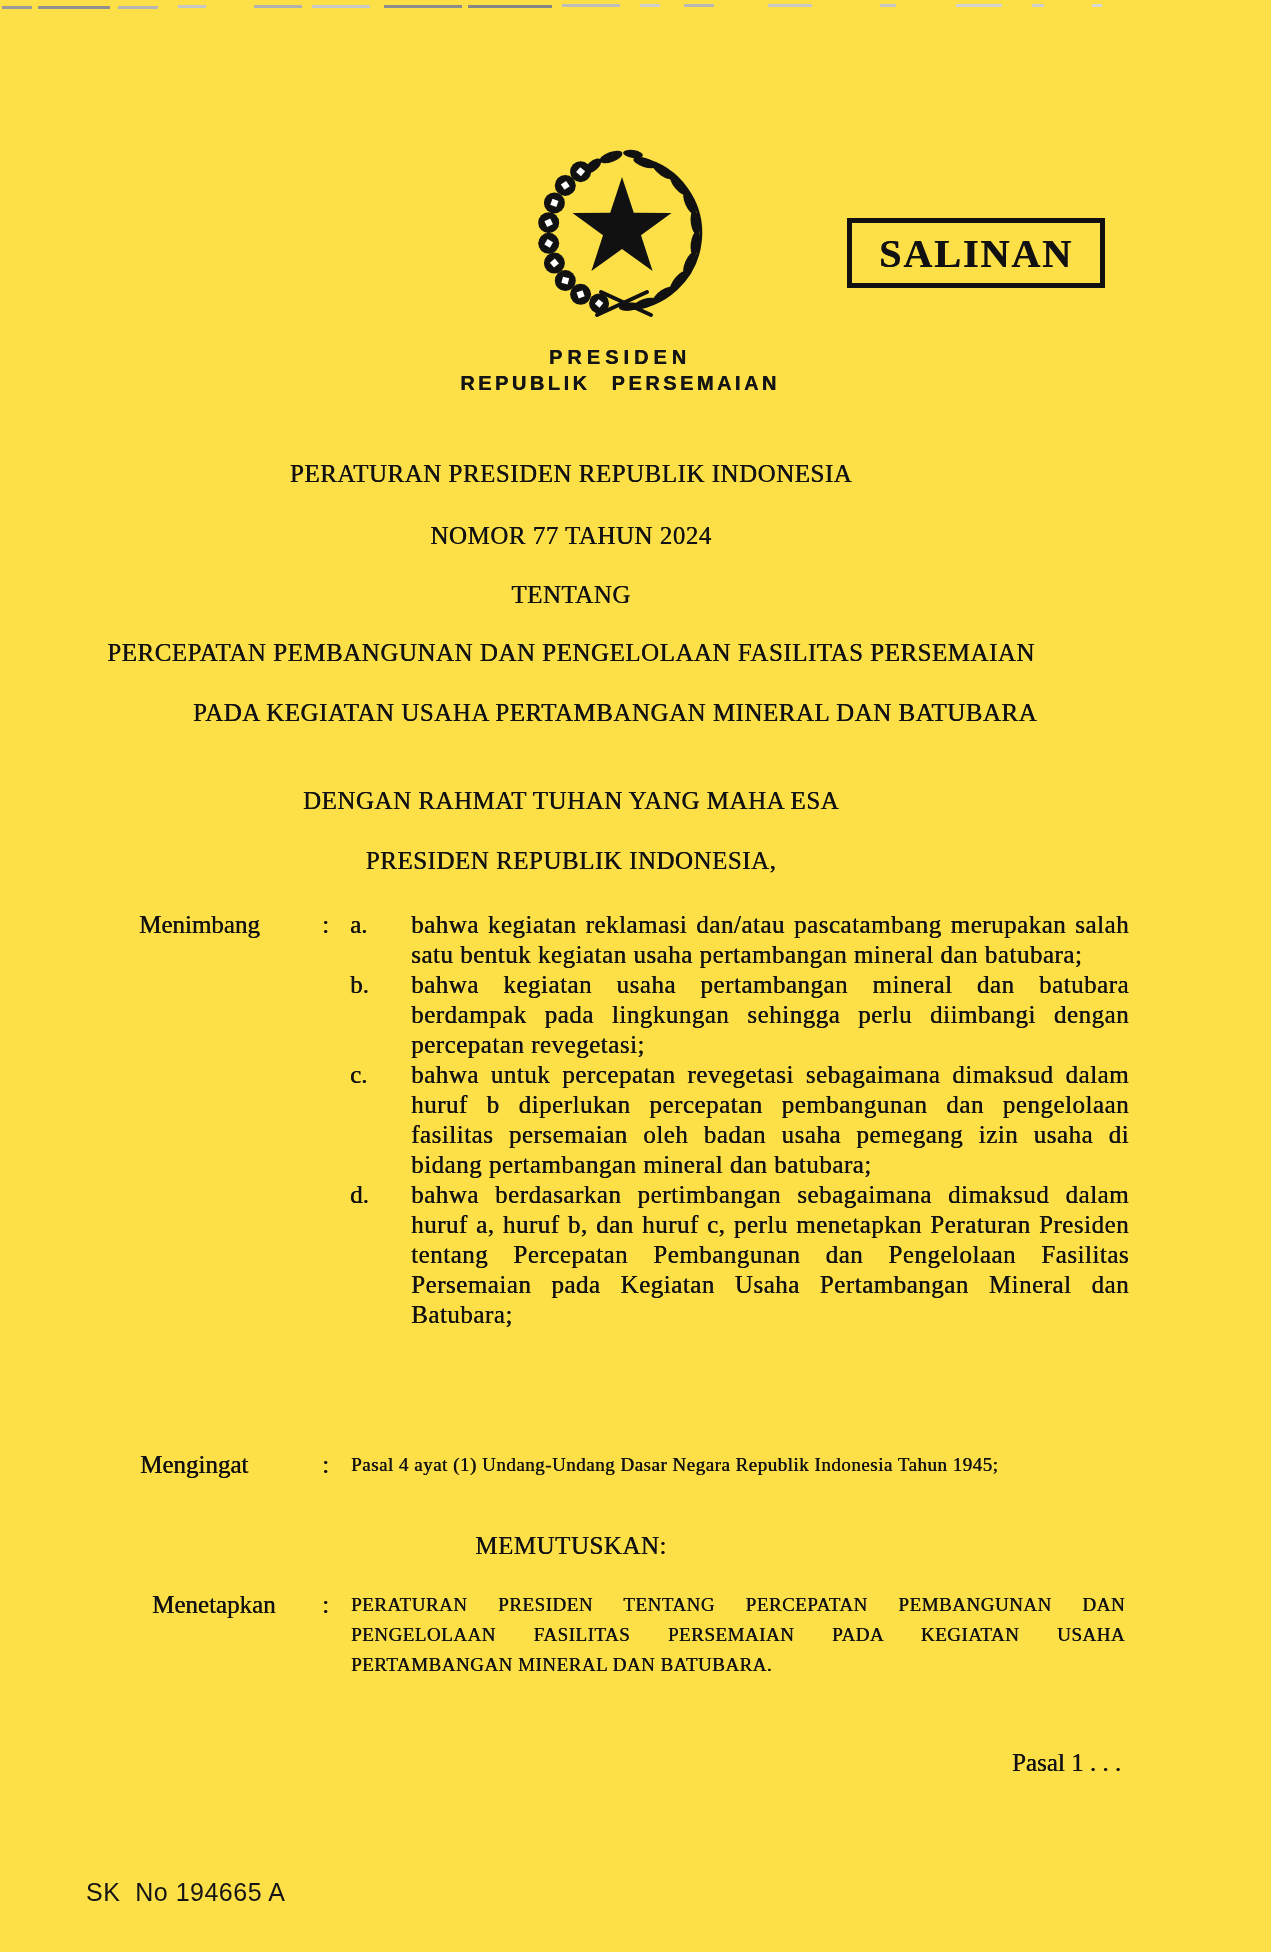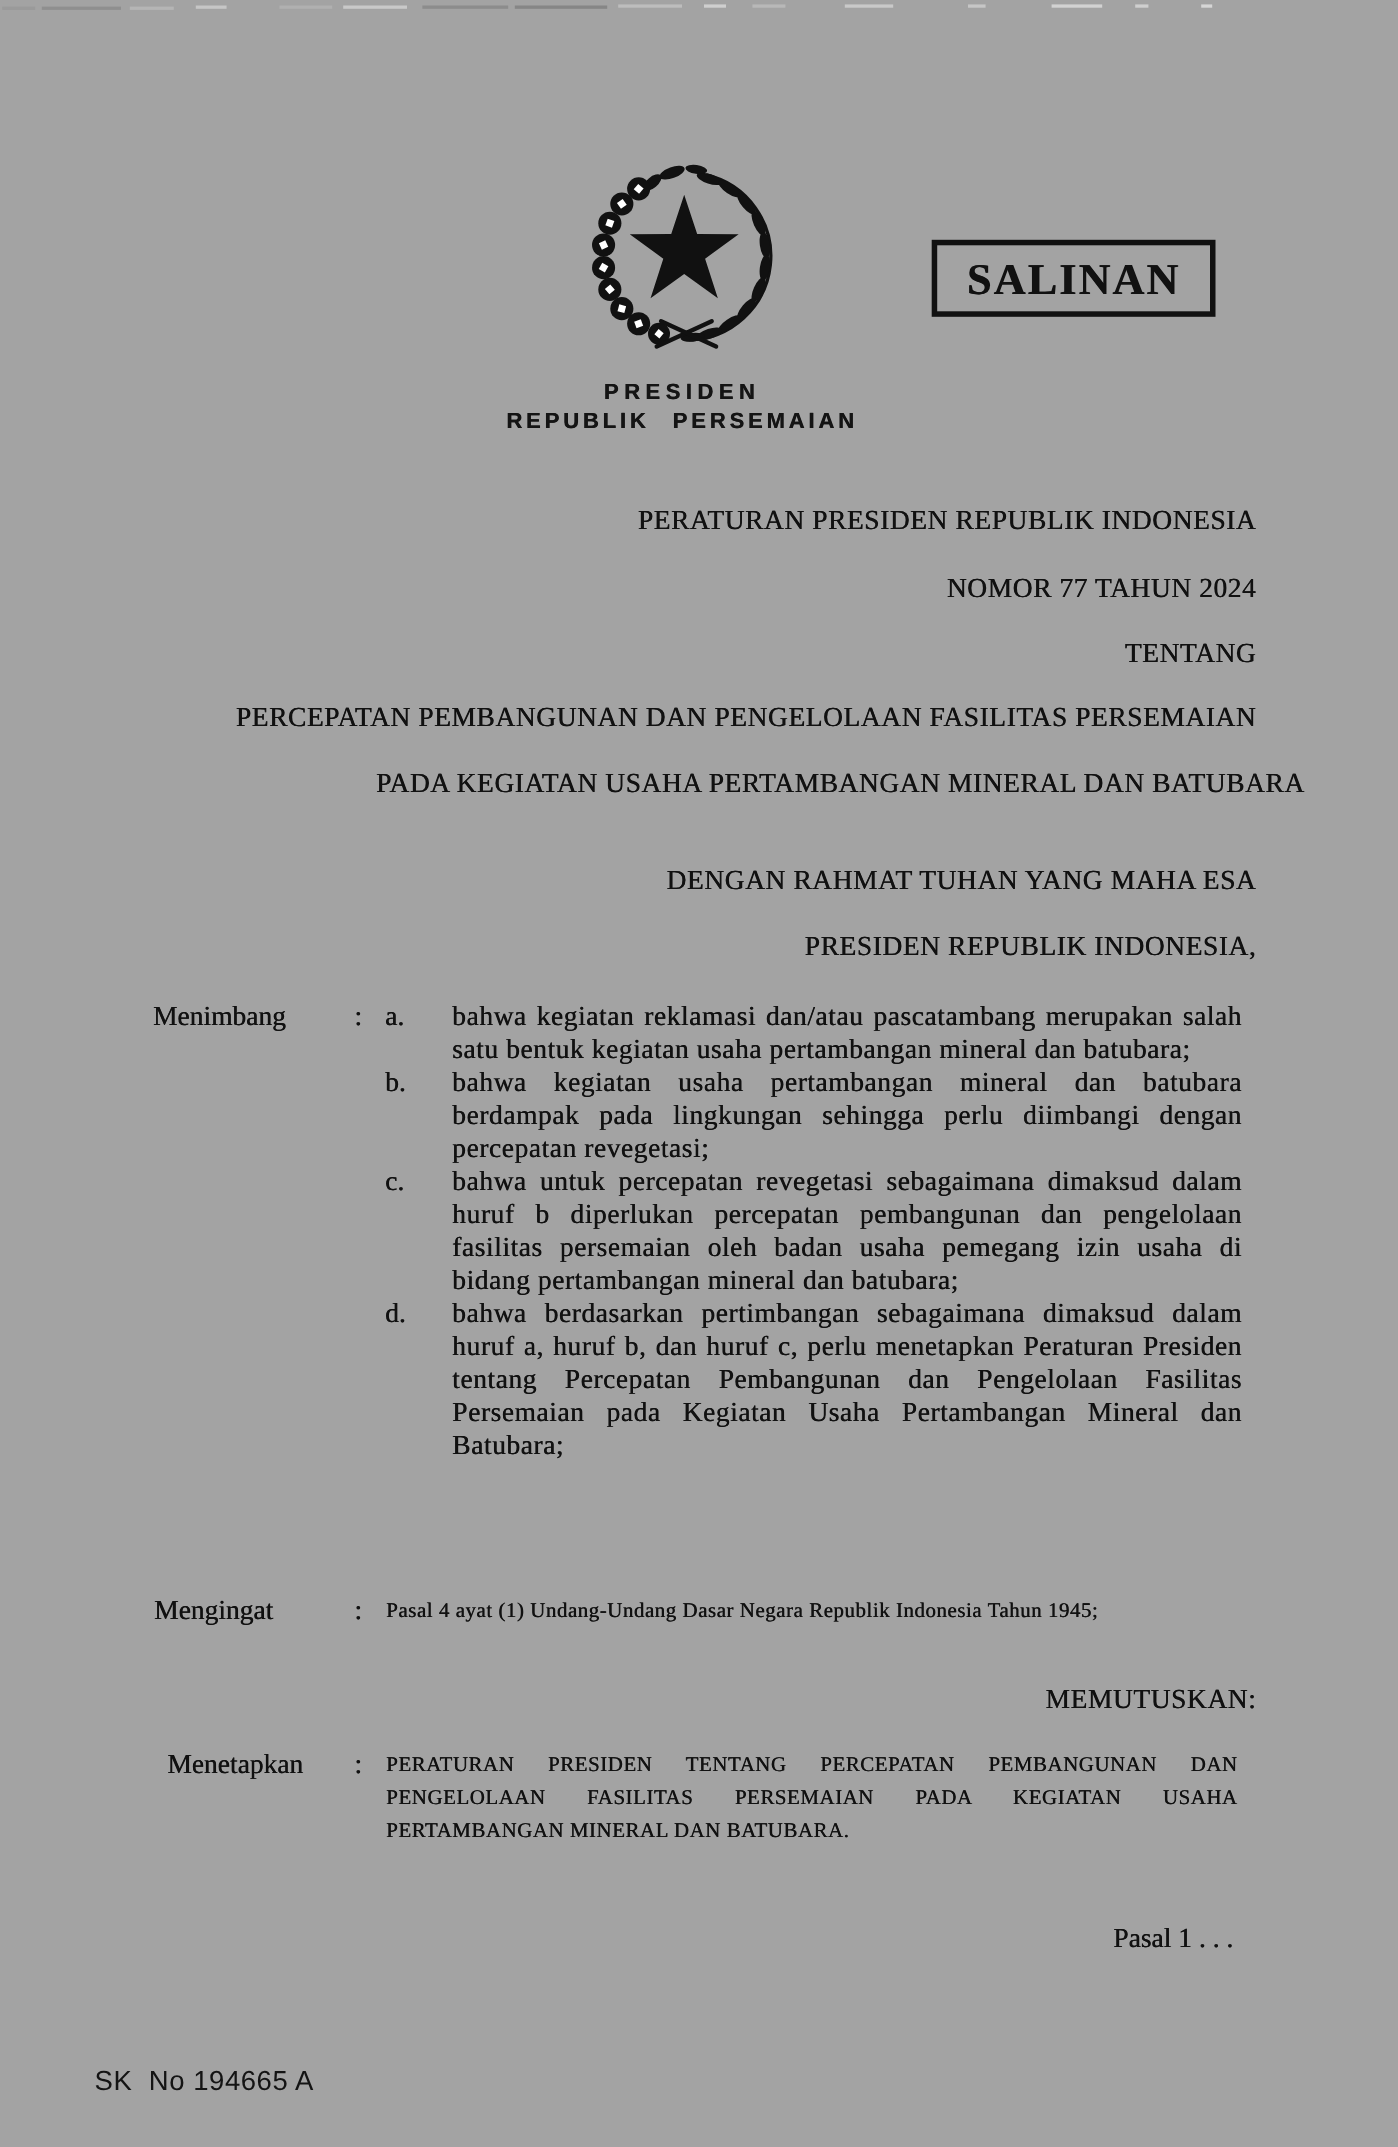--- a/index.html
+++ b/index.html
@@ -1,17 +1,17 @@
 <!DOCTYPE html>
 <html><head>
 <meta charset="utf-8">
 <style>
   html,body{margin:0;padding:0;background:#e8e8e8;}
   .page{
-    position:relative;width:1271px;height:1952px;background:#a3a3a3;
+    position:relative;width:1271px;height:1952px;background:#fde047;
     margin:0 auto;overflow:hidden;color:#111;
     font-family:"Liberation Serif","DejaVu Serif",serif;
   }
   .abs{position:absolute;}
   
   .scan-marks span{position:absolute;height:3px;display:block;}
   
   .emblem{left:533px;top:145px;width:178px;height:178px;}
   
   .stamp{
@@ -22,21 +22,21 @@
     font-weight:700;font-size:40px;letter-spacing:2px;
     font-family:"Liberation Serif","DejaVu Serif",serif;
     text-shadow:0.6px 0 0 #111;
   }
   
   .letterhead{left:0;top:344px;width:1240px;text-align:center;
     font-family:"Liberation Sans","DejaVu Sans",sans-serif;font-weight:700;color:#141414;}
   .letterhead .lh1{font-size:20px;letter-spacing:5px;line-height:26px;text-shadow:0.4px 0 0 #141414;}
   .letterhead .lh2{font-size:20px;letter-spacing:3.5px;word-spacing:12px;line-height:26px;text-shadow:0.4px 0 0 #141414;}
   
-  .cline{left:0;width:1142px;text-align:right;font-size:25px;line-height:1;
+  .cline{left:0;width:1142px;text-align:center;font-size:25px;line-height:1;
     letter-spacing:0.5px;white-space:pre;text-shadow:0.4px 0 0 #111;}
   
   .blk-label{font-size:25px;line-height:30px;text-shadow:0.4px 0 0 #111;}
   .blk-colon{font-size:25px;line-height:30px;text-shadow:0.4px 0 0 #111;}
   .blk-text{
     font-size:19px;line-height:30px;text-align:justify;letter-spacing:0.5px;
     text-shadow:0.4px 0 0 #111;
   }
   .m-list{left:350px;top:910px;width:779px;}
   .m-item{display:flex;}

